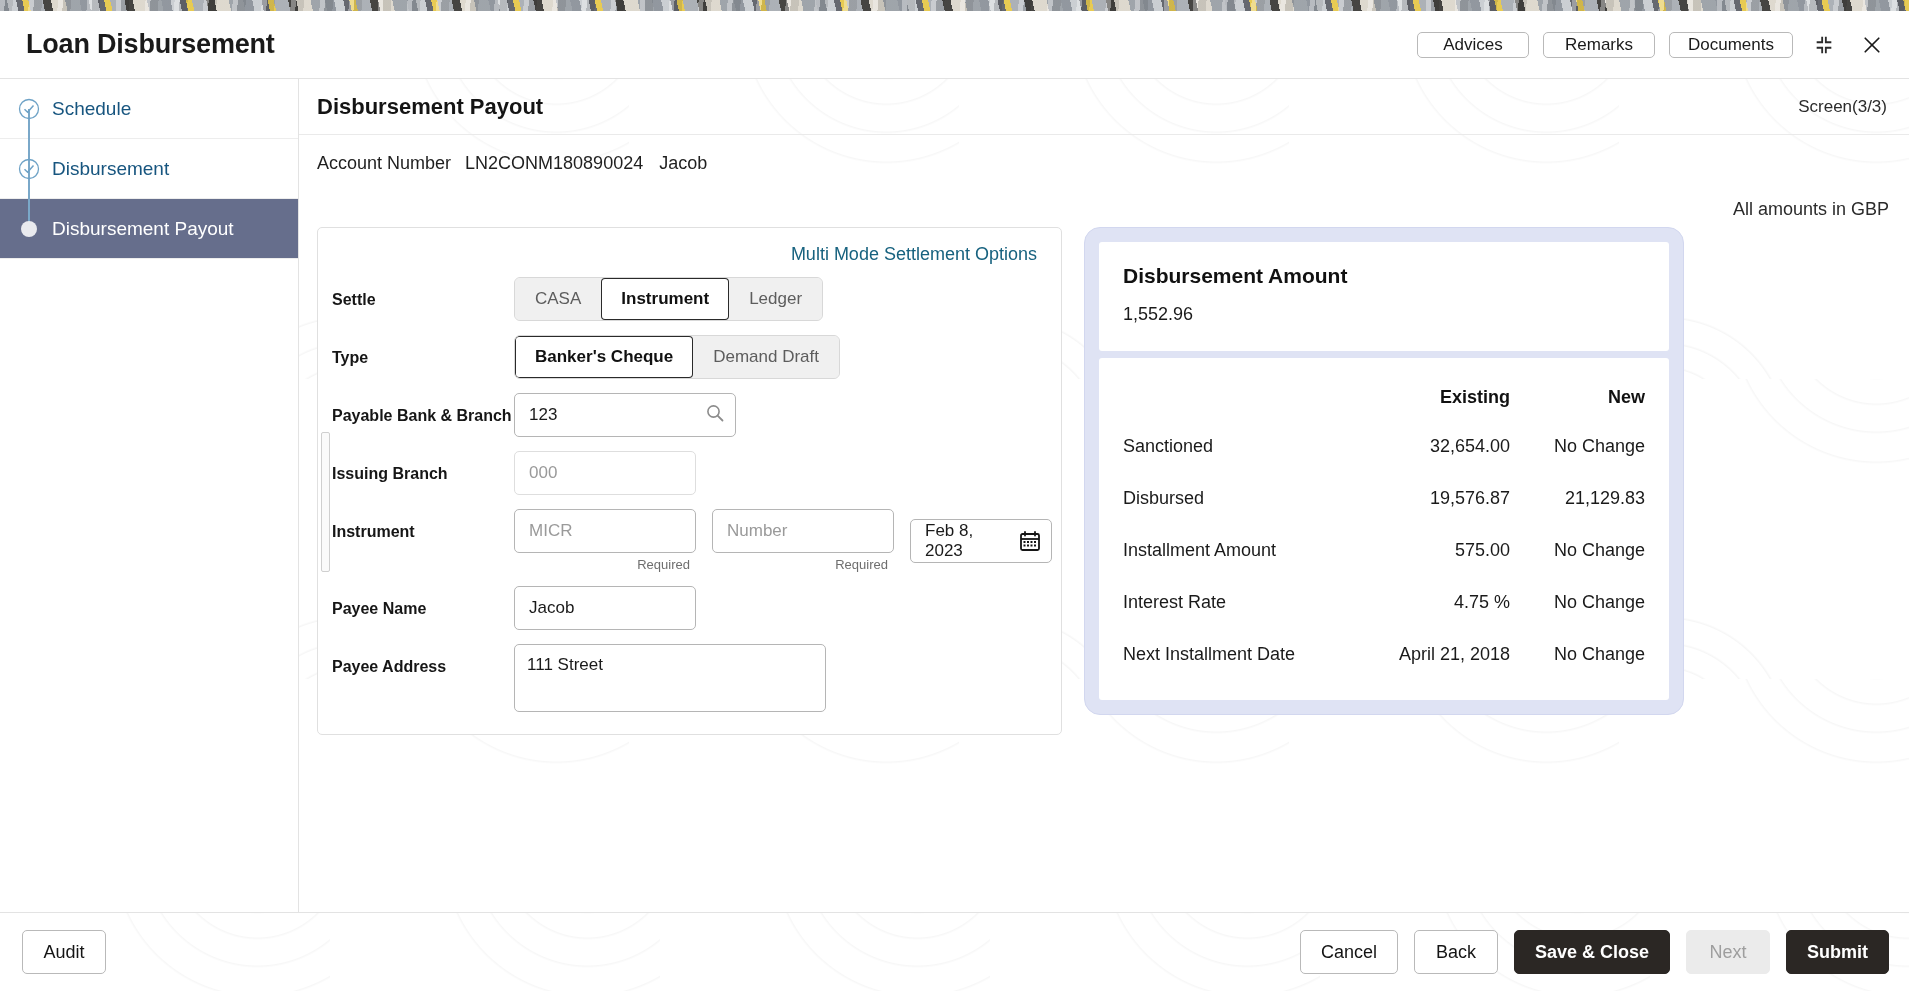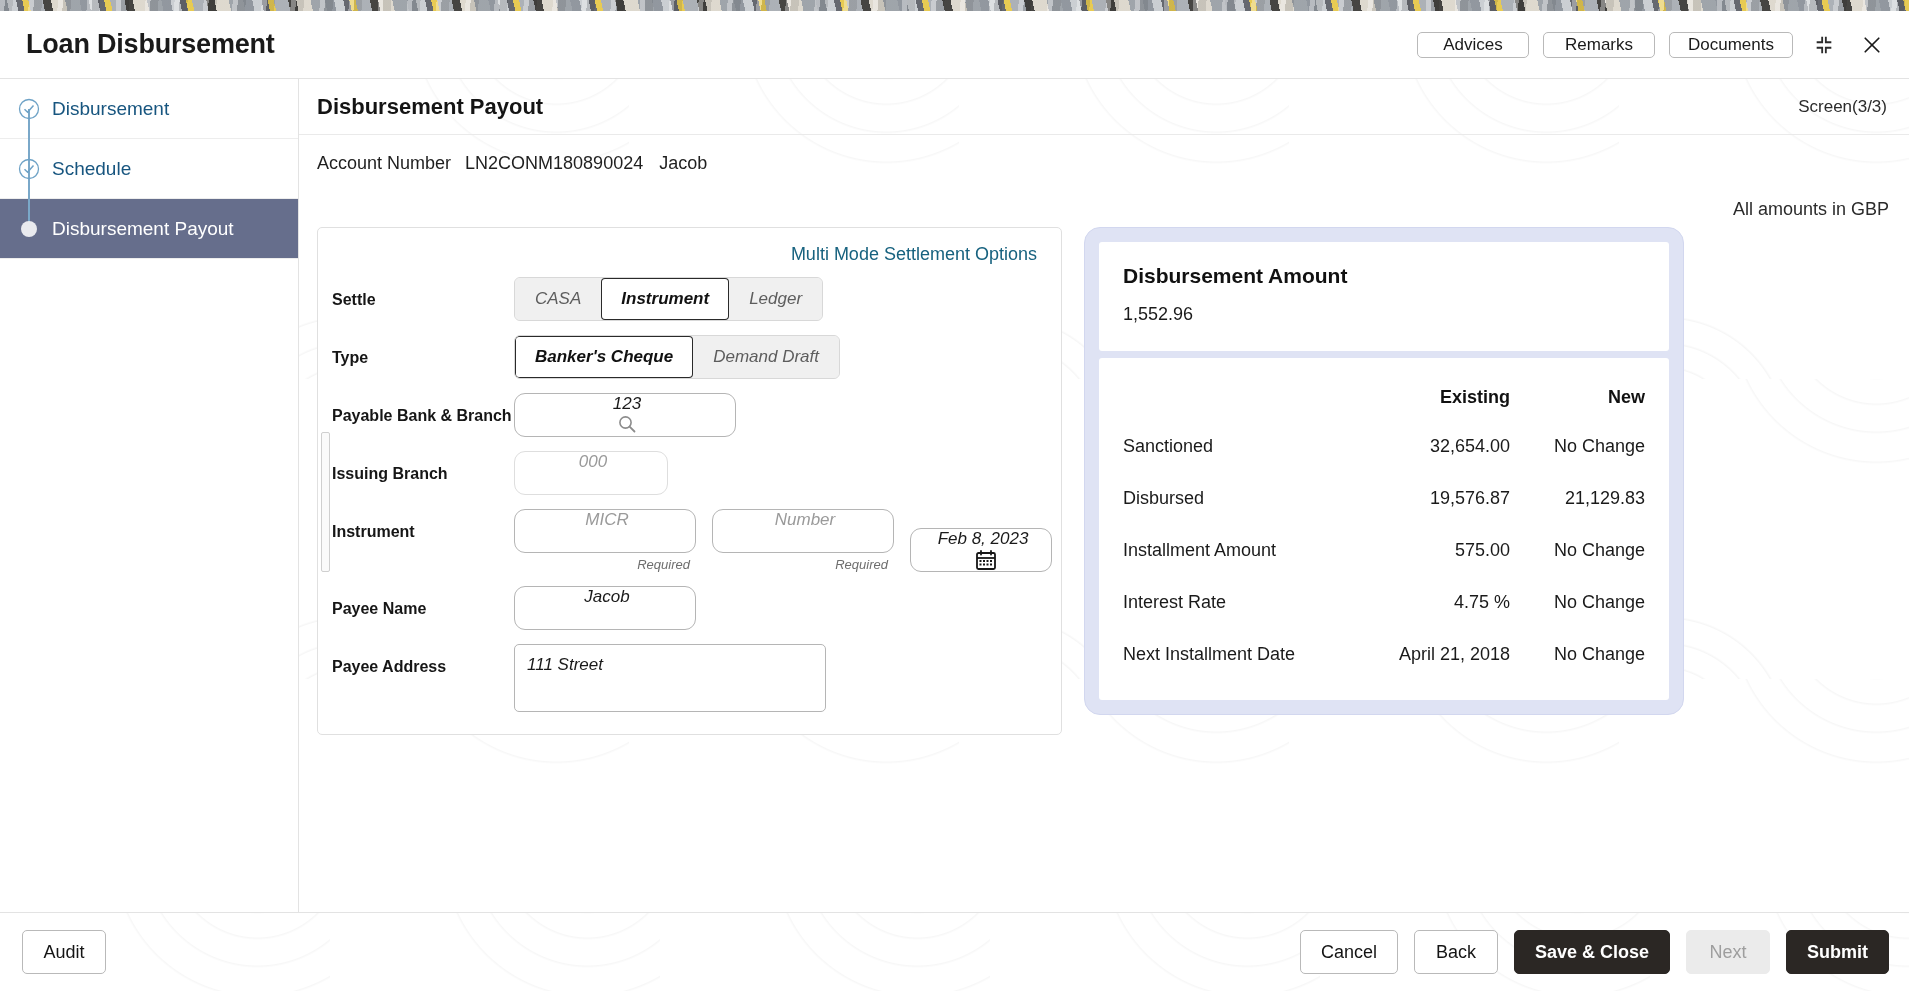--- a/index.html
+++ b/index.html
@@ -160,43 +160,43 @@
   .mm-link {
     text-align: right; color: #17627f; font-size: 18px;
     cursor: pointer; padding: 4px 6px 12px 0;
   }
   .frow { display: flex; align-items: flex-start; margin-bottom: 14px; }
   .flabel {
     width: 182px; flex: 0 0 182px;
     font-size: 16px; font-weight: bold; color: #161616;
     padding-top: 14px;
   }
-  .fctl { display: flex; gap: 22px; align-items: flex-end; font-style: italic; }
+  .fctl { display: flex; gap: 22px; align-items: center; }
 
   
   .seg {
     display: inline-flex; border-radius: 6px; overflow: hidden;
     background: #f0f0f0; border: 1px solid #d8d8d8;
   }
   .seg .sopt {
     padding: 0 20px; height: 42px; display: flex; align-items: center;
     font-size: 17px; color: #5d5d5d; cursor: pointer;
     background: #f0f0f0;
   }
   .seg .sopt.sel {
     background: #fff; color: #111; font-weight: bold;
     box-shadow: inset 0 0 0 1px #2a2a2a;
     border-radius: 4px;
   }
 
   
   .inp {
-    height: 44px; border: 1px solid #b5b5b5; border-radius: 11px;
+    height: 44px; border: 1px solid #b5b5b5; border-radius: 5px;
     background: #fff; display: flex; align-items: center;
-    padding: 0 10px 0 14px; font-size: 17px; color: #1a1a1a; flex-direction: column;
+    padding: 0 10px 0 14px; font-size: 17px; color: #1a1a1a;
   }
   .inp.light { border-color: #dedede; }
   .inp .txt { flex: 1; }
   .inp .ph { flex: 1; color: #9a9a9a; }
   .inp-wrap { display: flex; flex-direction: column; }
   .req {
     font-size: 13px; color: #6e6e6e; text-align: right;
     padding: 4px 6px 0 0;
   }
   .ta {
@@ -291,32 +291,32 @@
 
 <div class="sidebar">
   <div class="step">
     <div class="connector"></div>
     <div class="marker">
       <svg width="22" height="22" viewBox="0 0 22 22">
         <circle cx="11" cy="11" r="9.5" fill="none" stroke="#6ea2c6" stroke-width="1.3"></circle>
         <path d="M6.5 11.2 L9.6 14.2 L15.5 7.6" fill="none" stroke="#6ea2c6" stroke-width="1.5"></path>
       </svg>
     </div>
-    <div class="label">Disbursement</div>
+    <div class="label">Schedule</div>
   </div>
 
   <div class="step">
     <div class="connector"></div>
     <div class="marker">
       <svg width="22" height="22" viewBox="0 0 22 22">
         <circle cx="11" cy="11" r="9.5" fill="none" stroke="#6ea2c6" stroke-width="1.3"></circle>
         <path d="M6.5 11.2 L9.6 14.2 L15.5 7.6" fill="none" stroke="#6ea2c6" stroke-width="1.5"></path>
       </svg>
     </div>
-    <div class="label">Schedule</div>
+    <div class="label">Disbursement</div>
   </div>
 
   <div class="step active">
     <div class="marker">
       <span class="dot-filled"></span>
     </div>
     <div class="label">Disbursement Payout</div>
   </div>
 </div>
 
@@ -376,21 +376,21 @@
                 <line x1="12.6" y1="12.6" x2="17.5" y2="17.5" stroke="#8c8c8c" stroke-width="1.8" stroke-linecap="round"></line>
               </svg>
             </span>
           </div>
         </div>
       </div>
 
       <div class="frow">
         <div class="flabel">Issuing Branch</div>
         <div class="fctl">
-          <div class="inp light" style="width:154px">
+          <div class="inp light" style="width:182px">
             <span class="ph">000</span>
           </div>
         </div>
       </div>
 
       <div class="frow">
         <div class="flabel">Instrument</div>
         <div class="fctl" style="gap:16px">
           <div class="inp-wrap">
             <div class="inp" style="width:182px">

